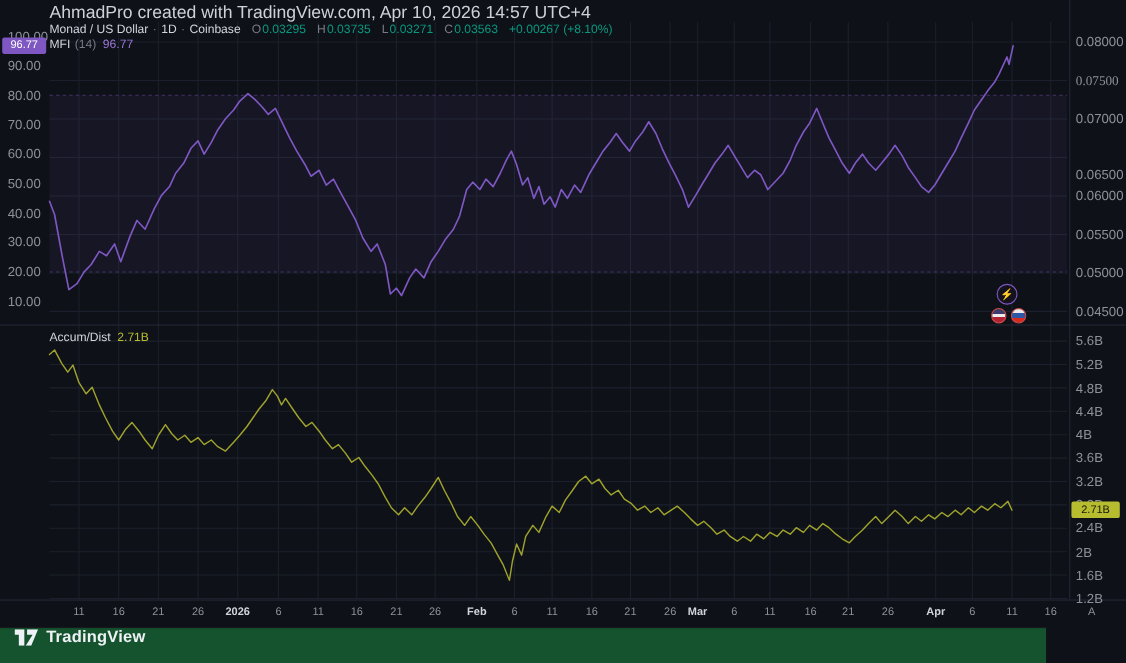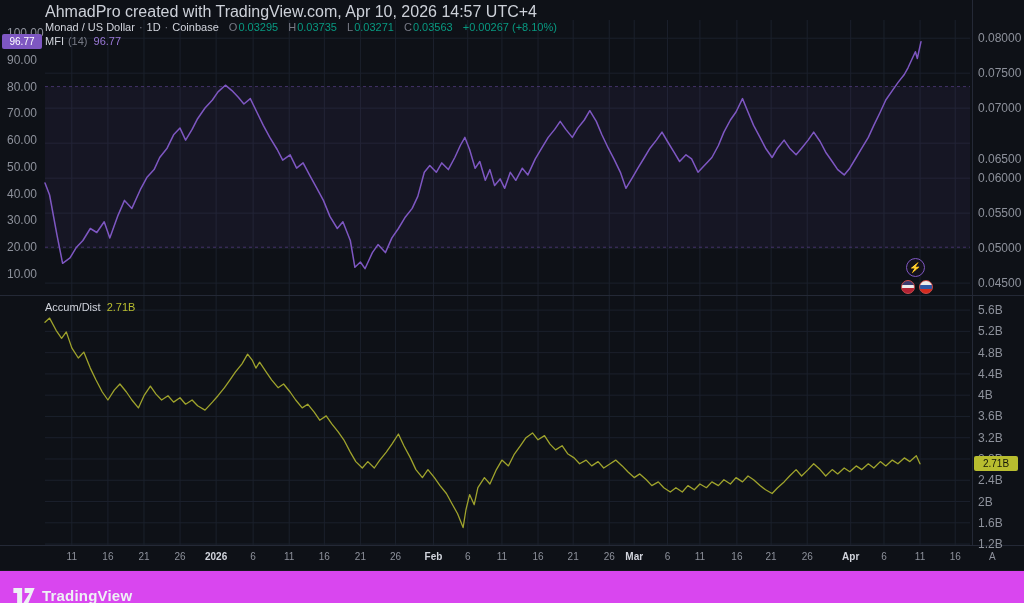--- a/index.html
+++ b/index.html
@@ -37,22 +37,22 @@
   #ad-badge{left:974px;top:456px;width:44px;background:#b8bd2f;color:#15170a;}
   .round-icon{position:absolute;border-radius:50%;box-sizing:border-box;}
   #icon-lightning{left:906px;top:258px;width:19px;height:19px;border:1.5px solid #7e57c2;
                   background:#14121c;color:#a87ef0;font-size:10px;display:flex;
                   align-items:center;justify-content:center;}
   #icon-flag-1{left:901px;top:280px;width:14px;height:14px;border:1px solid #cc4a4a;
                background:linear-gradient(180deg,#3c3b6e 0 36%,#ececec 36% 58%,#b22234 58% 100%);}
   #icon-flag-2{left:919px;top:280px;width:14px;height:14px;border:1px solid #cc4a4a;
                background:linear-gradient(180deg,#ececec 0 33%,#2e57a5 33% 66%,#d52b1e 66% 100%);}
   #corner-a{position:absolute;left:989px;top:551px;font-size:10px;color:#8d919b;}
-  #bottom-bar{position:absolute;left:0;top:570px;width:1024px;height:33px;background:#d946ef;
-              display:flex;align-items:flex-end;border-top:1px solid #17191f;}
+  #bottom-bar{position:absolute;left:0;top:570px;width:951px;height:33px;background:#14532d;
+              display:flex;align-items:flex-start;border-top:1px solid #17191f;}
   #brand{display:flex;align-items:center;margin-left:13px;}
   #brand-mark{display:block;}
   #brand-name{margin-left:7px;font-size:15px;font-weight:bold;color:#eef1f5;letter-spacing:0.2px;}
 </style>
 </head>
 <body>
 
 <div id="app">
 
   <svg id="plot-svg" width="1024" height="570">
@@ -143,21 +143,21 @@
       <div class="tick" style="top: 106.345px;">70.00</div>
       <div class="tick" style="top: 133.122px;">60.00</div>
       <div class="tick" style="top: 159.899px;">50.00</div>
       <div class="tick" style="top: 186.676px;">40.00</div>
       <div class="tick" style="top: 213.453px;">30.00</div>
       <div class="tick" style="top: 240.23px;">20.00</div>
       <div class="tick" style="top: 267.007px;">10.00</div>
     </div>
   <div id="right-axis">
       <div class="tick" style="top: 31.1934px;">0.08000</div>
-      <div class="tick" style="top: 66.1807px;">0.07500</div>
+      <div class="tick" style="top: 66.1807px; font-family: Liberation Serif, serif;">0.07500</div>
       <div class="tick" style="top: 101.168px;">0.07000</div>
       <div class="tick" style="top: 152px;">0.06500</div>
       <div class="tick" style="top: 171.142px;">0.06000</div>
       <div class="tick" style="top: 206.13px;">0.05500</div>
       <div class="tick" style="top: 241.117px;">0.05000</div>
       <div class="tick" style="top: 276.104px;">0.04500</div>
       <div class="tick" style="top: 303.103px;">5.6B</div>
       <div class="tick" style="top: 324.372px;">5.2B</div>
       <div class="tick" style="top: 345.641px;">4.8B</div>
       <div class="tick" style="top: 366.91px;">4.4B</div>

